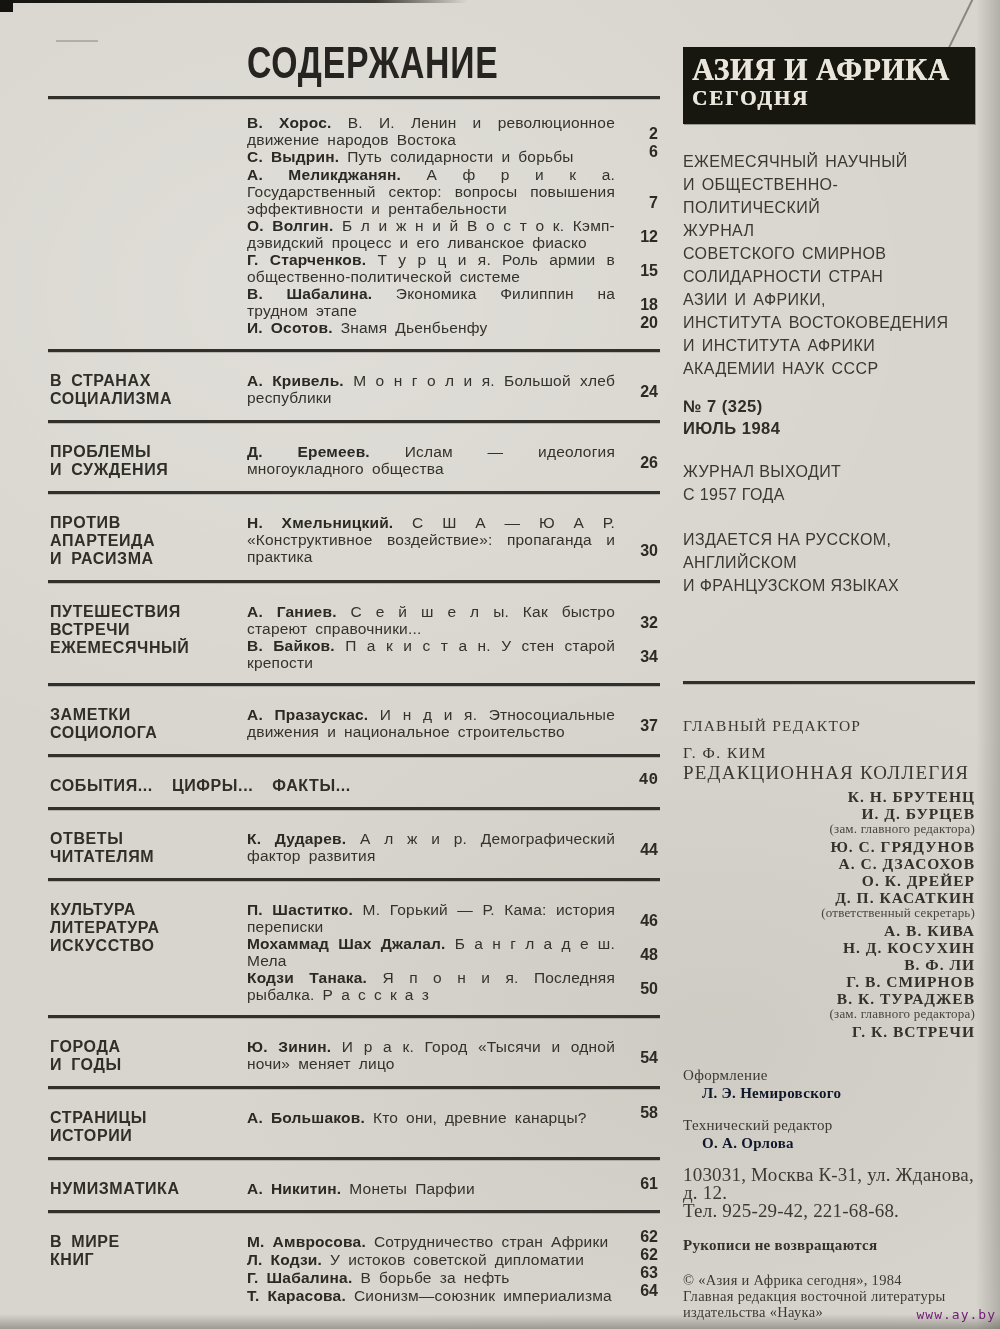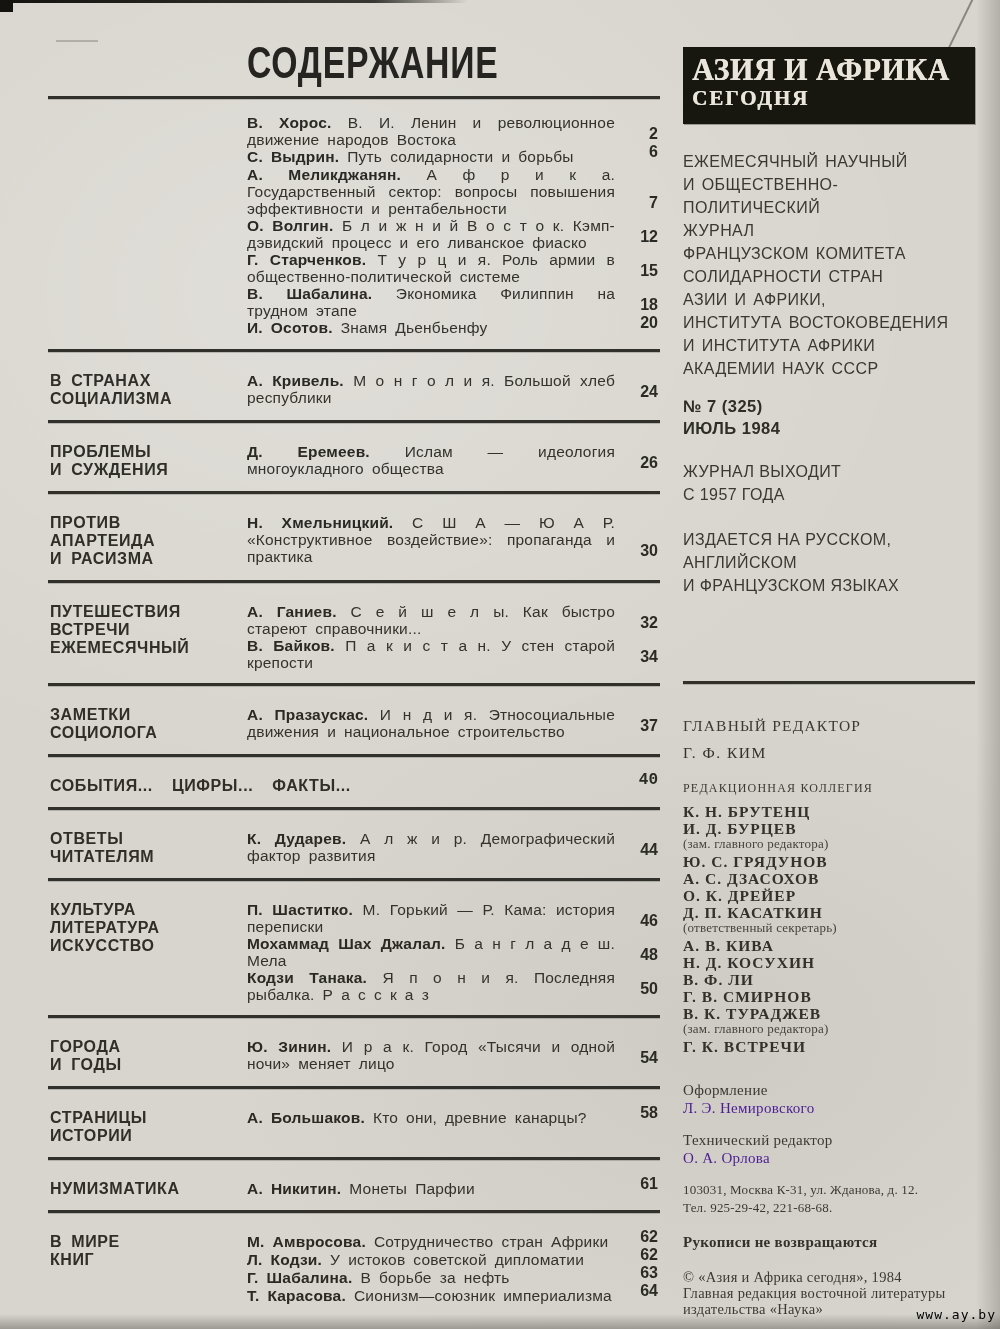--- a/index.html
+++ b/index.html
@@ -60,33 +60,33 @@
   .mast-desc{margin-top:26px;font-size:16px;line-height:23px;letter-spacing:.4px;
     word-spacing:2px;color:#3a3832;}
   .issue{margin-top:15px;font-weight:700;font-size:16.5px;line-height:22px;
     letter-spacing:.5px;color:#2f2d27;}
   .pub{margin-top:21px;font-size:16px;line-height:23px;letter-spacing:.4px;color:#3a3832;}
   .langs{margin-top:22px;font-size:16px;line-height:23px;letter-spacing:.4px;color:#3a3832;}
   .right-rule{margin-top:84px;height:2.5px;}
   .serif{font-family:"Liberation Serif","DejaVu Serif",serif;}
   .chief{margin-top:32px;font-size:15.5px;line-height:20px;letter-spacing:1.2px;color:#3b3933;}
   .chief .name{font-weight:400;letter-spacing:1.5px;color:#33312b;margin-top:7px;}
-  .board-label{margin-top:15px;font-size:12px;line-height:20px;letter-spacing:1.2px;color:#3b3933;}
-  .board-list{margin-top:5px;}
+  .board-label{font-size:19px;line-height:20px;letter-spacing:1.2px;color:#3b3933;}
+  .board-list{margin-top:5px;text-align:right;}
   .bname{font-weight:700;font-size:15.5px;line-height:17px;letter-spacing:1px;color:#33312b;}
   .bnote{font-size:13px;line-height:14px;letter-spacing:.2px;margin-bottom:2px;color:#45433c;}
   .blk{margin-top:14px;font-size:15px;line-height:18px;letter-spacing:.3px;color:#3b3933;}
   .blk.first{margin-top:26px;}
-  .blk .bold{font-weight:400;color:#4c1d95;}
-  .blk.address{font-size:13px;letter-spacing:.2px;}
+  .blk .bold{font-weight:700;color:#0f172a;margin-left:19px;}
+  .blk.address{font-size:19px;letter-spacing:.2px;}
   .blk.manuscripts{font-weight:700;color:#33312b;margin-top:16px;}
   .blk.copyright{font-size:14.5px;line-height:16px;margin-top:18px;}
   .watermark{position:absolute;right:4px;top:1307px;
     font-family:"DejaVu Sans Mono","Liberation Mono",monospace;
-    font-size:13px;color:#000000;letter-spacing:1px;}
+    font-size:13px;color:#701a75;letter-spacing:1px;}
 </style>
 </head>
 <body>
 
 <div class="top-line"></div>
 <div class="corner-blob"></div>
 <div class="crease"></div>
 <div class="right-shade"></div>
 <div class="bottom-shade"></div>
 <div class="smudge"></div>
@@ -307,21 +307,21 @@
 
 <div class="right-col">
   <div class="mast-box">
     <div class="mast-line1">АЗИЯ И АФРИКА</div>
     <div class="mast-line2">СЕГОДНЯ</div>
   </div>
   <div class="mast-desc">
       <div>ЕЖЕМЕСЯЧНЫЙ НАУЧНЫЙ</div>
       <div>И ОБЩЕСТВЕННО-ПОЛИТИЧЕСКИЙ</div>
       <div>ЖУРНАЛ</div>
-      <div>ФРАНЦУЗСКОМ КОМИТЕТА</div>
+      <div>СОВЕТСКОГО СМИРНОВ</div>
       <div>СОЛИДАРНОСТИ СТРАН</div>
       <div>АЗИИ И АФРИКИ,</div>
       <div>ИНСТИТУТА ВОСТОКОВЕДЕНИЯ</div>
       <div>И ИНСТИТУТА АФРИКИ</div>
       <div>АКАДЕМИИ НАУК СССР</div>
     </div>
   <div class="issue">
     <div>№ 7 (325)</div>
     <div>ИЮЛЬ 1984</div>
   </div>

